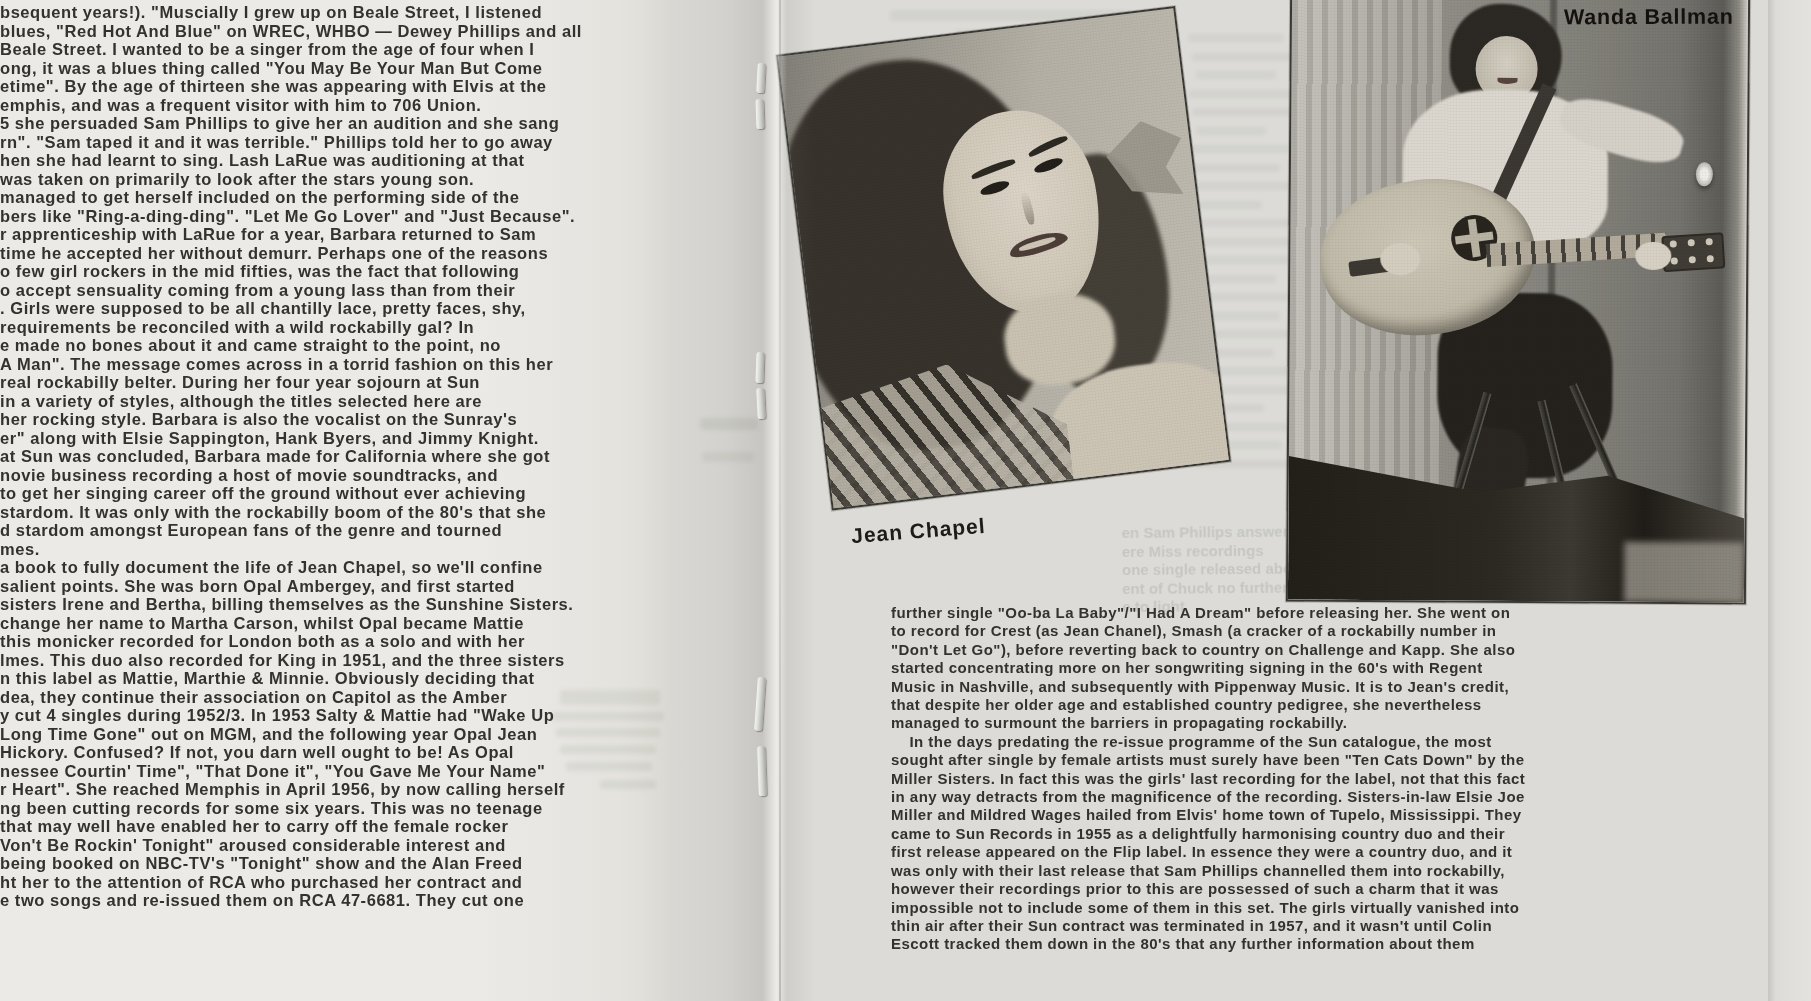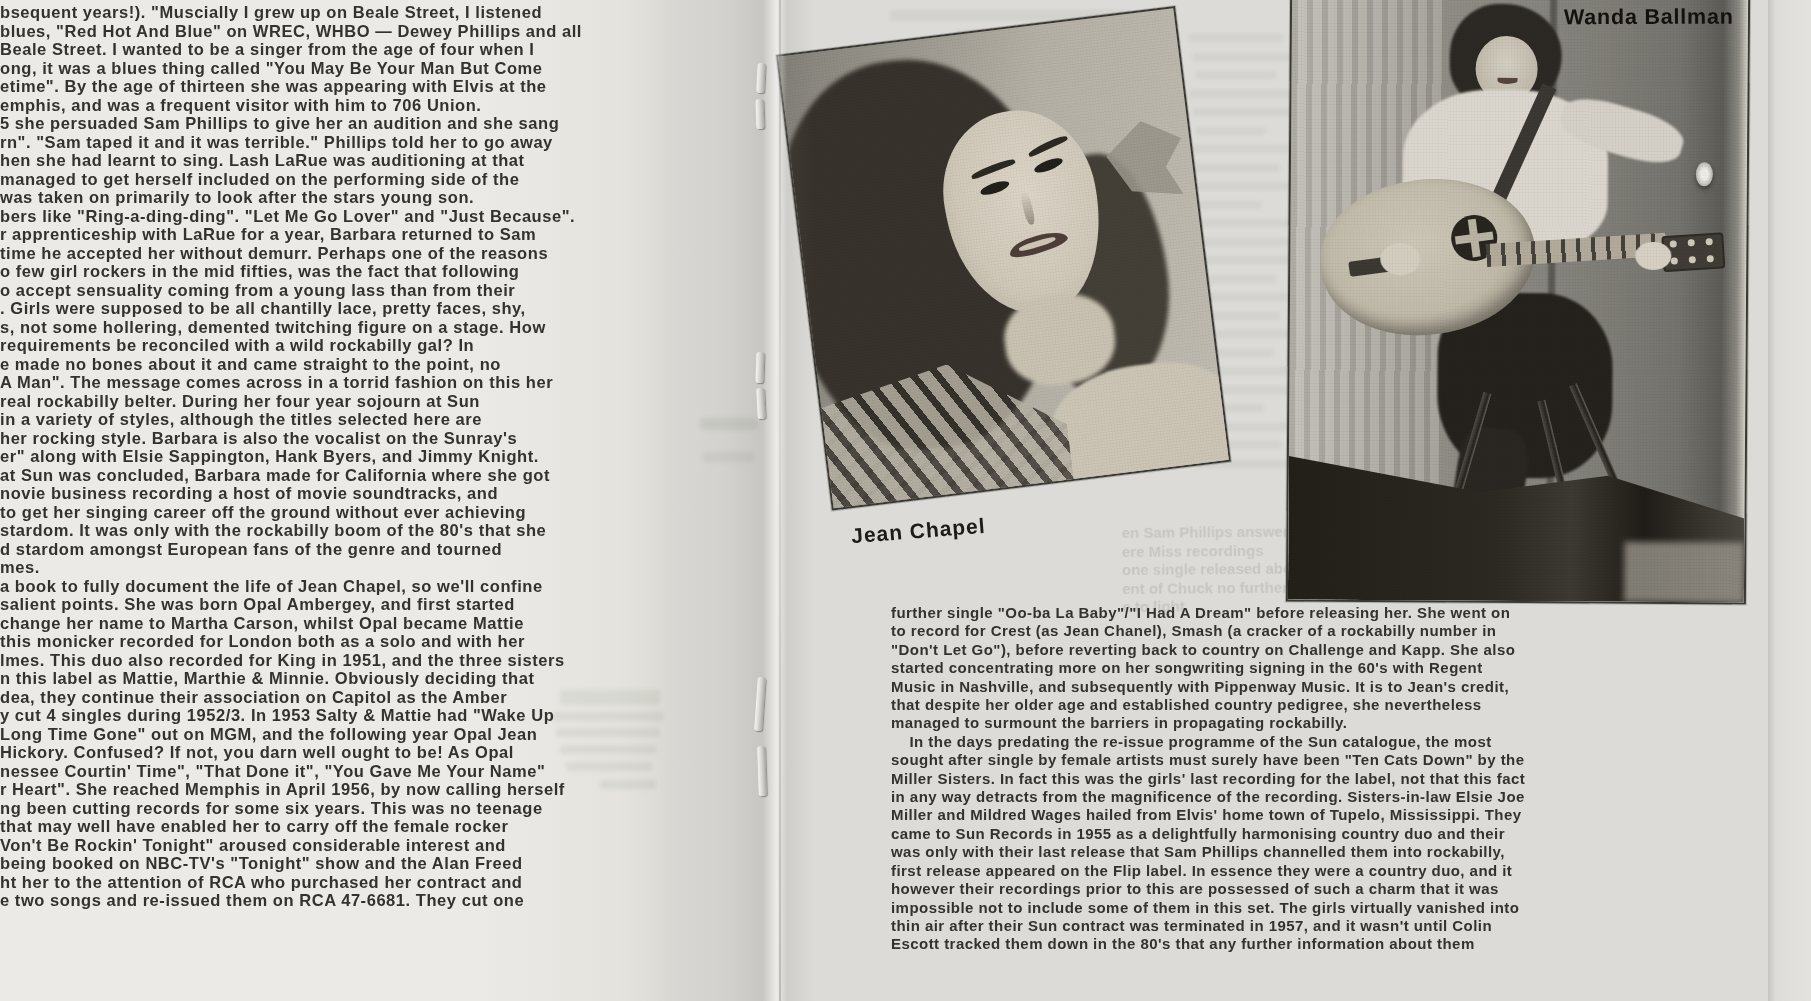--- a/index.html
+++ b/index.html
@@ -123,44 +123,44 @@
     <div class="textcol col-left">
         <div class="tline">bsequent years!). "Muscially I grew up on Beale Street, I listened</div>
         <div class="tline">blues, "Red Hot And Blue" on WREC, WHBO — Dewey Phillips and all</div>
         <div class="tline">Beale Street. I wanted to be a singer from the age of four when I</div>
         <div class="tline">ong, it was a blues thing called "You May Be Your Man But Come</div>
         <div class="tline">etime". By the age of thirteen she was appearing with Elvis at the</div>
         <div class="tline">emphis, and was a frequent visitor with him to 706 Union.</div>
         <div class="tline">5 she persuaded Sam Phillips to give her an audition and she sang</div>
         <div class="tline">rn". "Sam taped it and it was terrible." Phillips told her to go away</div>
         <div class="tline">hen she had learnt to sing. Lash LaRue was auditioning at that</div>
+        <div class="tline">was taken on primarily to look after the stars young son.</div>
         <div class="tline">managed to get herself included on the performing side of the</div>
-        <div class="tline">was taken on primarily to look after the stars young son.</div>
         <div class="tline">bers like "Ring-a-ding-ding". "Let Me Go Lover" and "Just Because".</div>
         <div class="tline">r apprenticeship with LaRue for a year, Barbara returned to Sam</div>
         <div class="tline">time he accepted her without demurr. Perhaps one of the reasons</div>
         <div class="tline">o few girl rockers in the mid fifties, was the fact that following</div>
         <div class="tline">o accept sensuality coming from a young lass than from their</div>
         <div class="tline">. Girls were supposed to be all chantilly lace, pretty faces, shy,</div>
-        <div class="tline">s, not some hollering, demented twitching figure on a stage. How</div>
         <div class="tline">requirements be reconciled with a wild rockabilly gal? In</div>
         <div class="tline">e made no bones about it and came straight to the point, no</div>
         <div class="tline">A Man". The message comes across in a torrid fashion on this her</div>
         <div class="tline">real rockabilly belter. During her four year sojourn at Sun</div>
         <div class="tline">in a variety of styles, although the titles selected here are</div>
         <div class="tline">her rocking style. Barbara is also the vocalist on the Sunray's</div>
         <div class="tline">er" along with Elsie Sappington, Hank Byers, and Jimmy Knight.</div>
         <div class="tline">at Sun was concluded, Barbara made for California where she got</div>
         <div class="tline">novie business recording a host of movie soundtracks, and</div>
         <div class="tline">to get her singing career off the ground without ever achieving</div>
         <div class="tline">stardom. It was only with the rockabilly boom of the 80's that she</div>
         <div class="tline">d stardom amongst European fans of the genre and tourned</div>
         <div class="tline">mes.</div>
         <div class="tline">a book to fully document the life of Jean Chapel, so we'll confine</div>
         <div class="tline">salient points. She was born Opal Ambergey, and first started</div>
+        <div class="tline">sisters Irene and Bertha, billing themselves as the Sunshine Sisters.</div>
         <div class="tline">change her name to Martha Carson, whilst Opal became Mattie</div>
         <div class="tline">this monicker recorded for London both as a solo and with her</div>
         <div class="tline">lmes. This duo also recorded for King in 1951, and the three sisters</div>
         <div class="tline">n this label as Mattie, Marthie &amp; Minnie. Obviously deciding that</div>
         <div class="tline">dea, they continue their association on Capitol as the Amber</div>
         <div class="tline">y cut 4 singles during 1952/3. In 1953 Salty &amp; Mattie had "Wake Up</div>
         <div class="tline">Long Time Gone" out on MGM, and the following year Opal Jean</div>
         <div class="tline">Hickory. Confused? If not, you darn well ought to be! As Opal</div>
         <div class="tline">nessee Courtin' Time", "That Done it", "You Gave Me Your Name"</div>
         <div class="tline">r Heart". She reached Memphis in April 1956, by now calling herself</div>
@@ -188,22 +188,22 @@
         <div class="tline">started concentrating more on her songwriting signing in the 60's with Regent</div>
         <div class="tline">Music in Nashville, and subsequently with Pippenway Music. It is to Jean's credit,</div>
         <div class="tline">that despite her older age and established country pedigree, she nevertheless</div>
         <div class="tline">managed to surmount the barriers in propagating rockabilly.</div>
         <div class="tline">    In the days predating the re-issue programme of the Sun catalogue, the most</div>
         <div class="tline">sought after single by female artists must surely have been "Ten Cats Down" by the</div>
         <div class="tline">Miller Sisters. In fact this was the girls' last recording for the label, not that this fact</div>
         <div class="tline">in any way detracts from the magnificence of the recording. Sisters-in-law Elsie Joe</div>
         <div class="tline">Miller and Mildred Wages hailed from Elvis' home town of Tupelo, Mississippi. They</div>
         <div class="tline">came to Sun Records in 1955 as a delightfully harmonising country duo and their</div>
+        <div class="tline">first release appeared on the Flip label. In essence they were a country duo, and it</div>
         <div class="tline">was only with their last release that Sam Phillips channelled them into rockabilly,</div>
-        <div class="tline">first release appeared on the Flip label. In essence they were a country duo, and it</div>
         <div class="tline">however their recordings prior to this are possessed of such a charm that it was</div>
         <div class="tline">impossible not to include some of them in this set. The girls virtually vanished into</div>
         <div class="tline">thin air after their Sun contract was terminated in 1957, and it wasn't until Colin</div>
         <div class="tline">Escott tracked them down in the 80's that any further information about them</div>
       </div>
   </div>
 
   <div class="ghost ghost-mid">
       <div class="tline">en Sam Phillips answer to Connie</div>
       <div class="tline">ere Miss recordings</div>

